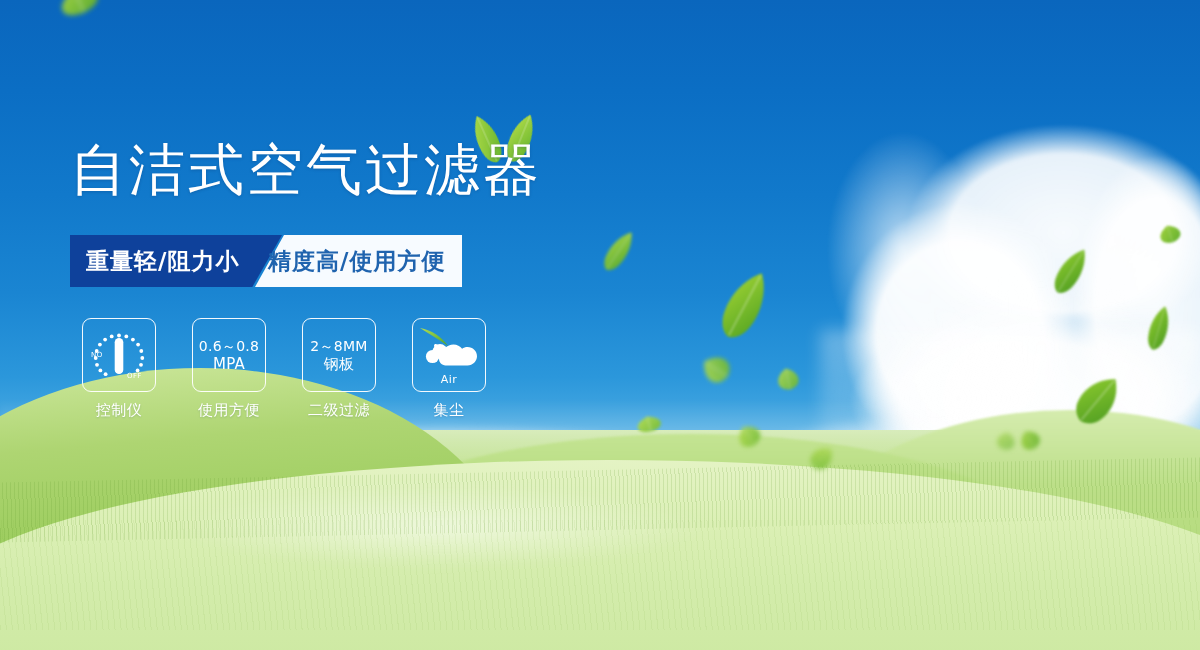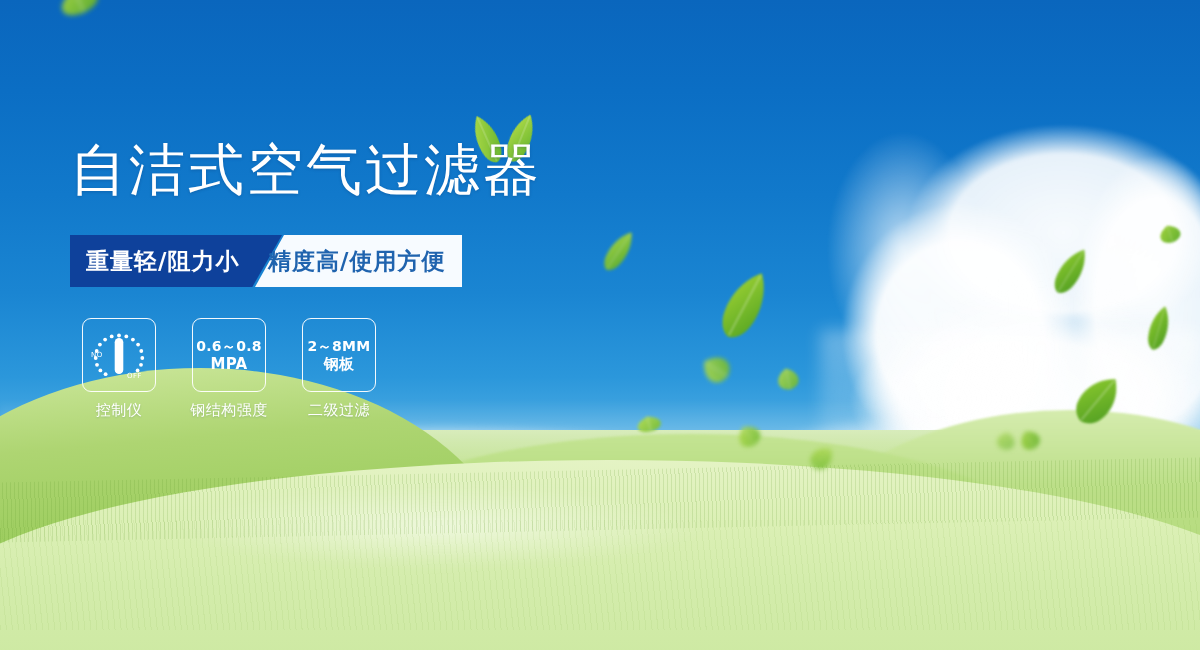--- a/index.html
+++ b/index.html
@@ -166,21 +166,21 @@
   .feature{width:74px;display:flex;flex-direction:column;align-items:center;}
   .fbox{
     width:74px;height:74px;box-sizing:border-box;
     border:1.6px solid rgba(255,255,255,.95);
     border-radius:9px;
     display:flex;flex-direction:column;align-items:center;justify-content:center;
     position:relative;overflow:hidden;
   }
   .fbox .txt{
     color:#fff;font-family:"DejaVu Sans","Liberation Sans",sans-serif;
-    font-size:15px;line-height:18px;text-align:left;font-weight:700;letter-spacing:.3px;
+    font-size:15px;line-height:18px;text-align:left;font-weight:400;letter-spacing:.3px;
   }
   .fbox .txt.small{font-size:14px;}
   .flabel{
     margin-top:9px;color:#ffffff;
     font-family:"DejaVu Sans","Liberation Sans",sans-serif;
     font-size:15px;letter-spacing:.5px;white-space:nowrap;text-align:center;
     text-shadow:0 1px 2px rgba(0,50,100,.18);
   }
   .fbox svg{display:block;}
   .air-word{
@@ -443,27 +443,49 @@
         </svg>
       </div>
       <div class="flabel">控制仪</div>
     </div>
 
     <div class="feature">
       <div class="fbox">
         <div class="txt small">0.6～0.8</div>
         <div class="txt">MPA</div>
       </div>
-      <div class="flabel">钢结构强度</div>
+      <div class="flabel">使用方便</div>
     </div>
 
 
     <div class="feature">
       <div class="fbox">
         <div class="txt small">2～8MM</div>
         <div class="txt">钢板</div>
       </div>
       <div class="flabel">二级过滤</div>
     </div>
 
+    <div class="feature">
+      <div class="fbox">
+        <svg width="62" height="46" viewBox="0 0 62 46" style="margin-top:2px">
+          <defs>
+            <linearGradient id="swoosh" x1="0" y1="0" x2="1" y2="1">
+              <stop offset="0%" stop-color="#b9e24f"></stop>
+              <stop offset="100%" stop-color="#4ea521"></stop>
+            </linearGradient>
+          </defs>
+          <path d="M2 2 C14 4 24 11 30 20 C22 14 11 8 2 2 Z" fill="url(#swoosh)" opacity="0.95"></path>
+          <path d="M24 30 C24 23.5 29 18.5 35.5 18.5 C39 18.5 42.2 20.2 44.1 22.8
+                   C45.6 21.7 47.5 21.1 49.5 21.1 C54.8 21.1 59 25.2 59 30.3
+                   C59 35.3 54.8 39.4 49.5 39.4 L27.5 39.4 C23.9 39.4 21 36.6 21 33.1
+                   C21 31.9 21.4 30.8 22 29.9 Z" fill="#ffffff"></path>
+          <circle cx="14.5" cy="30.5" r="6.6" fill="#ffffff"></circle>
+          <circle cx="22" cy="25.5" r="7.4" fill="#ffffff"></circle>
+          <path d="M17.5 19.5 C21 21 24.5 23.5 27 26.5" stroke="#ffffff" stroke-width="3" fill="none" stroke-linecap="round"></path>
+        </svg>
+        <div class="air-word">Air</div>
+      </div>
+      <div class="flabel">集尘</div>
+    </div>
 
   </div>
 </div>
 
 </body></html>

